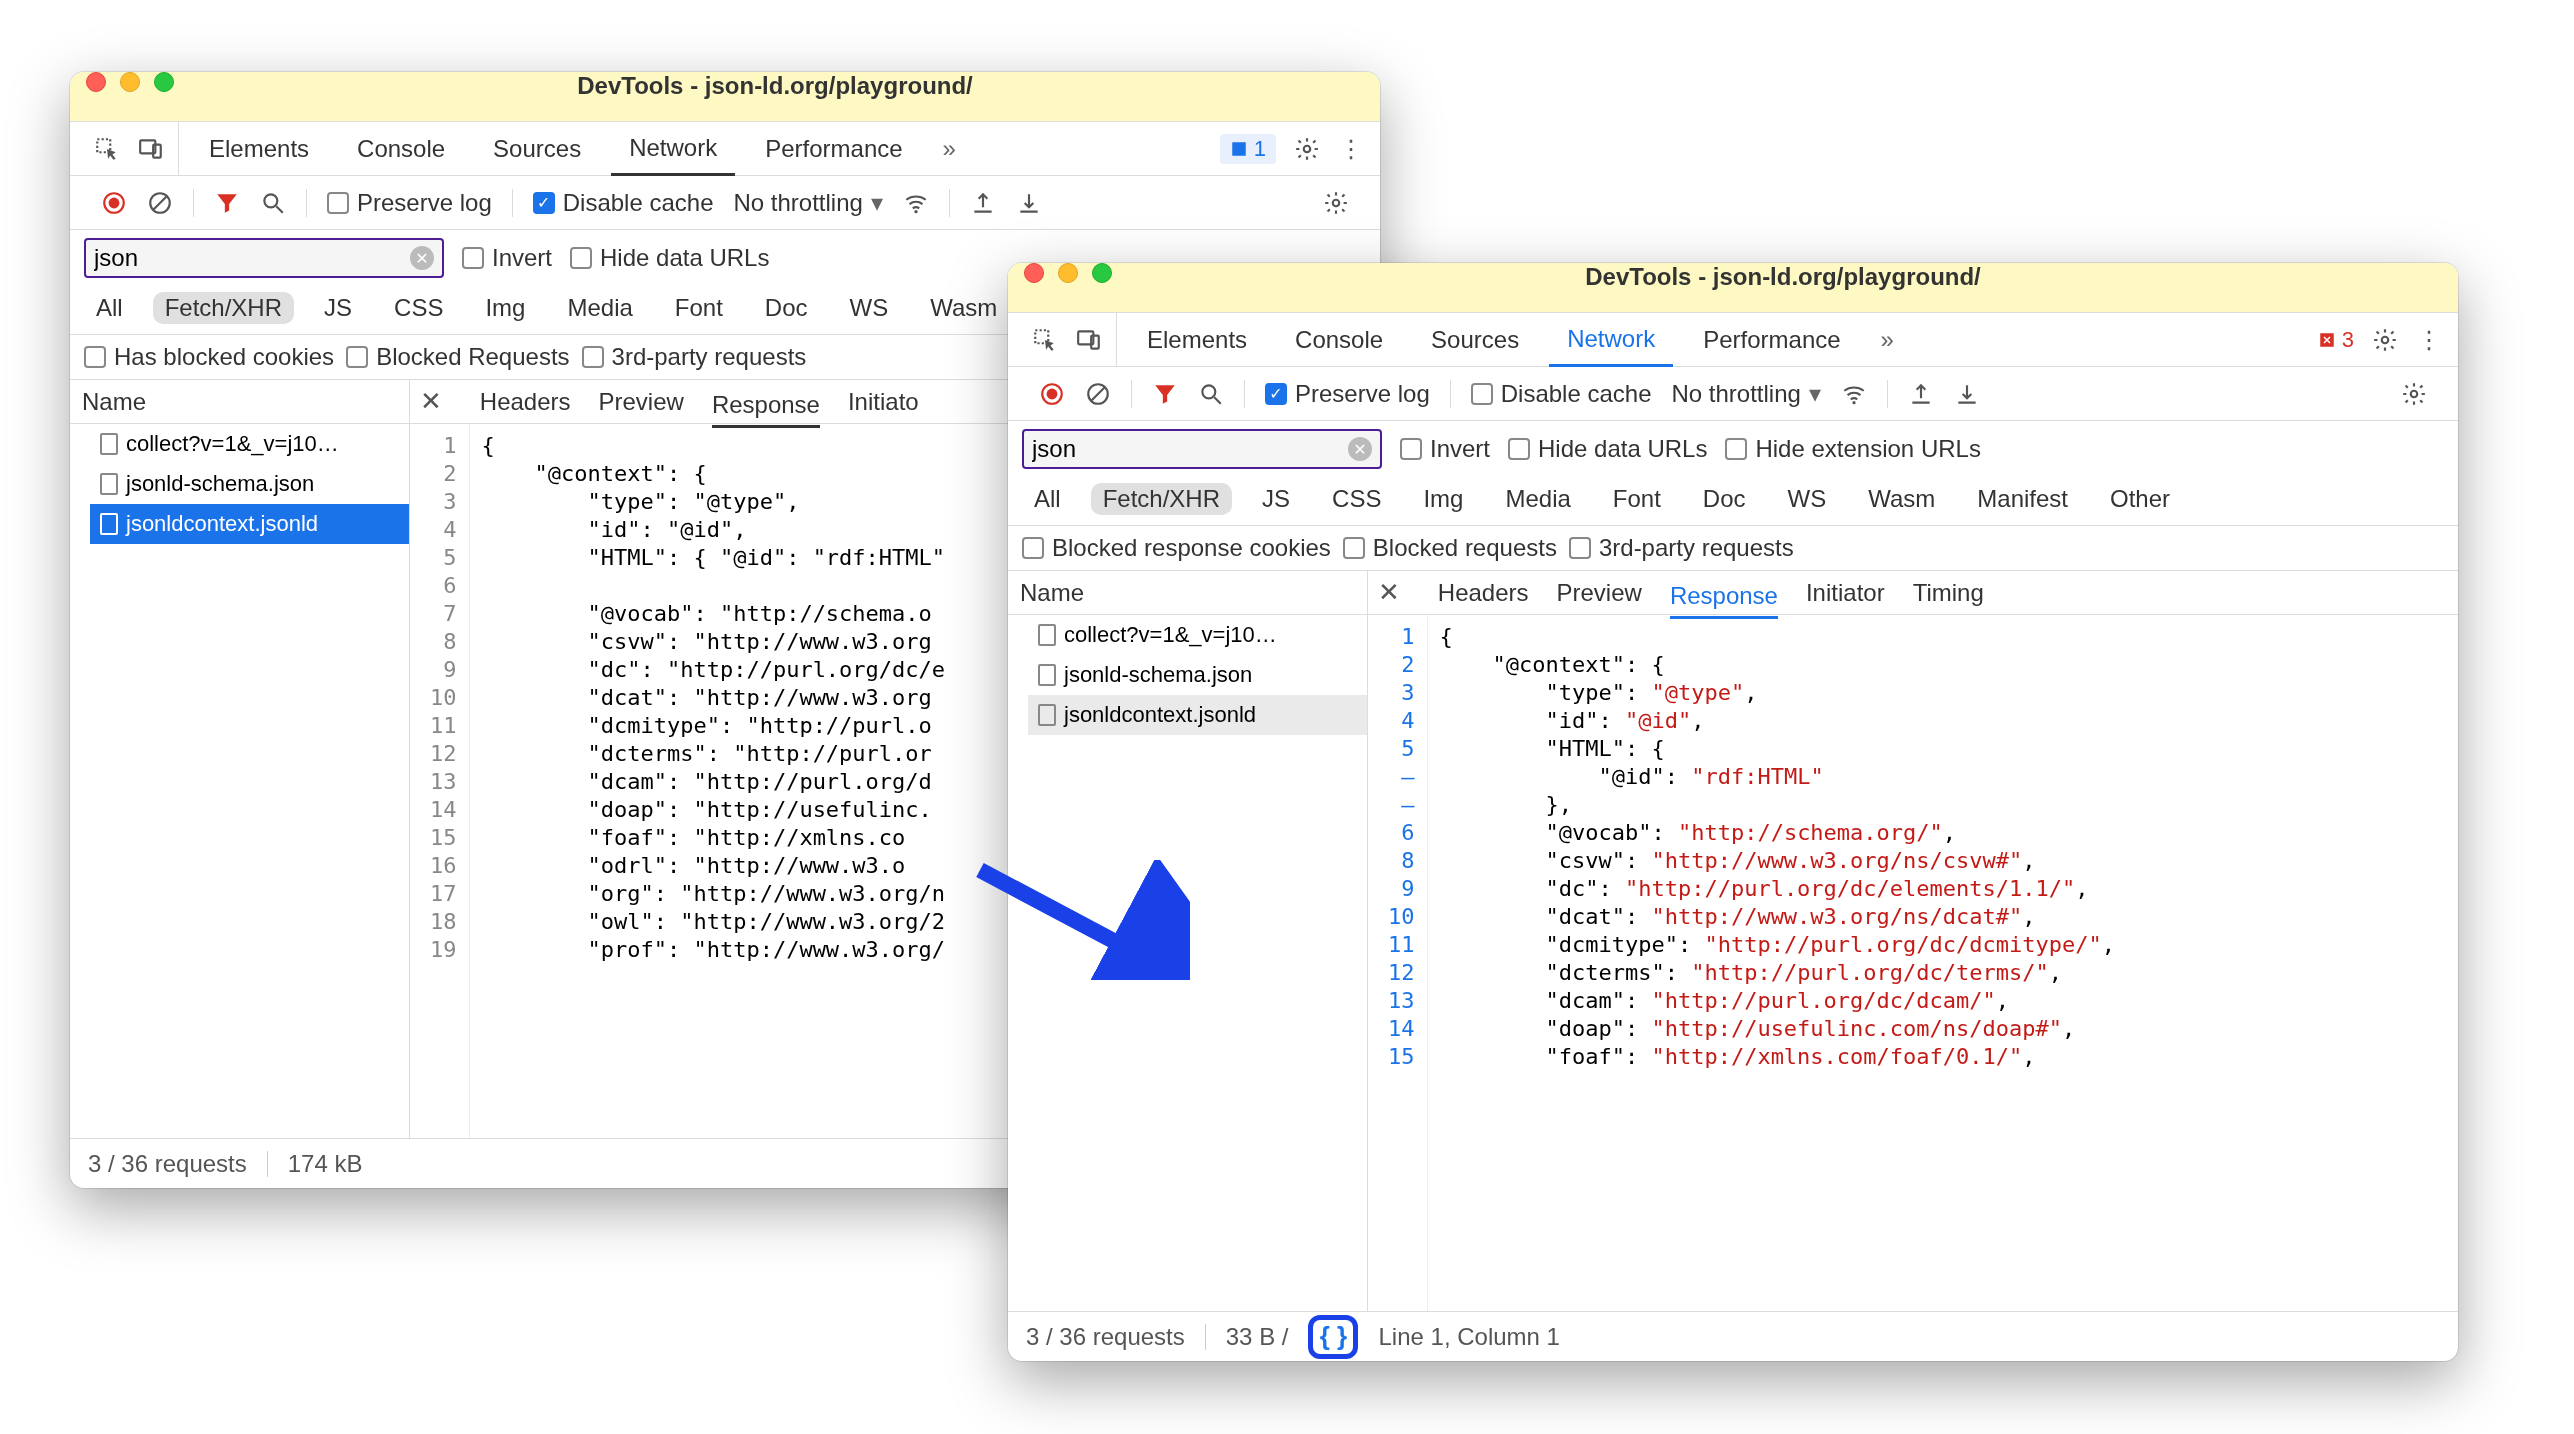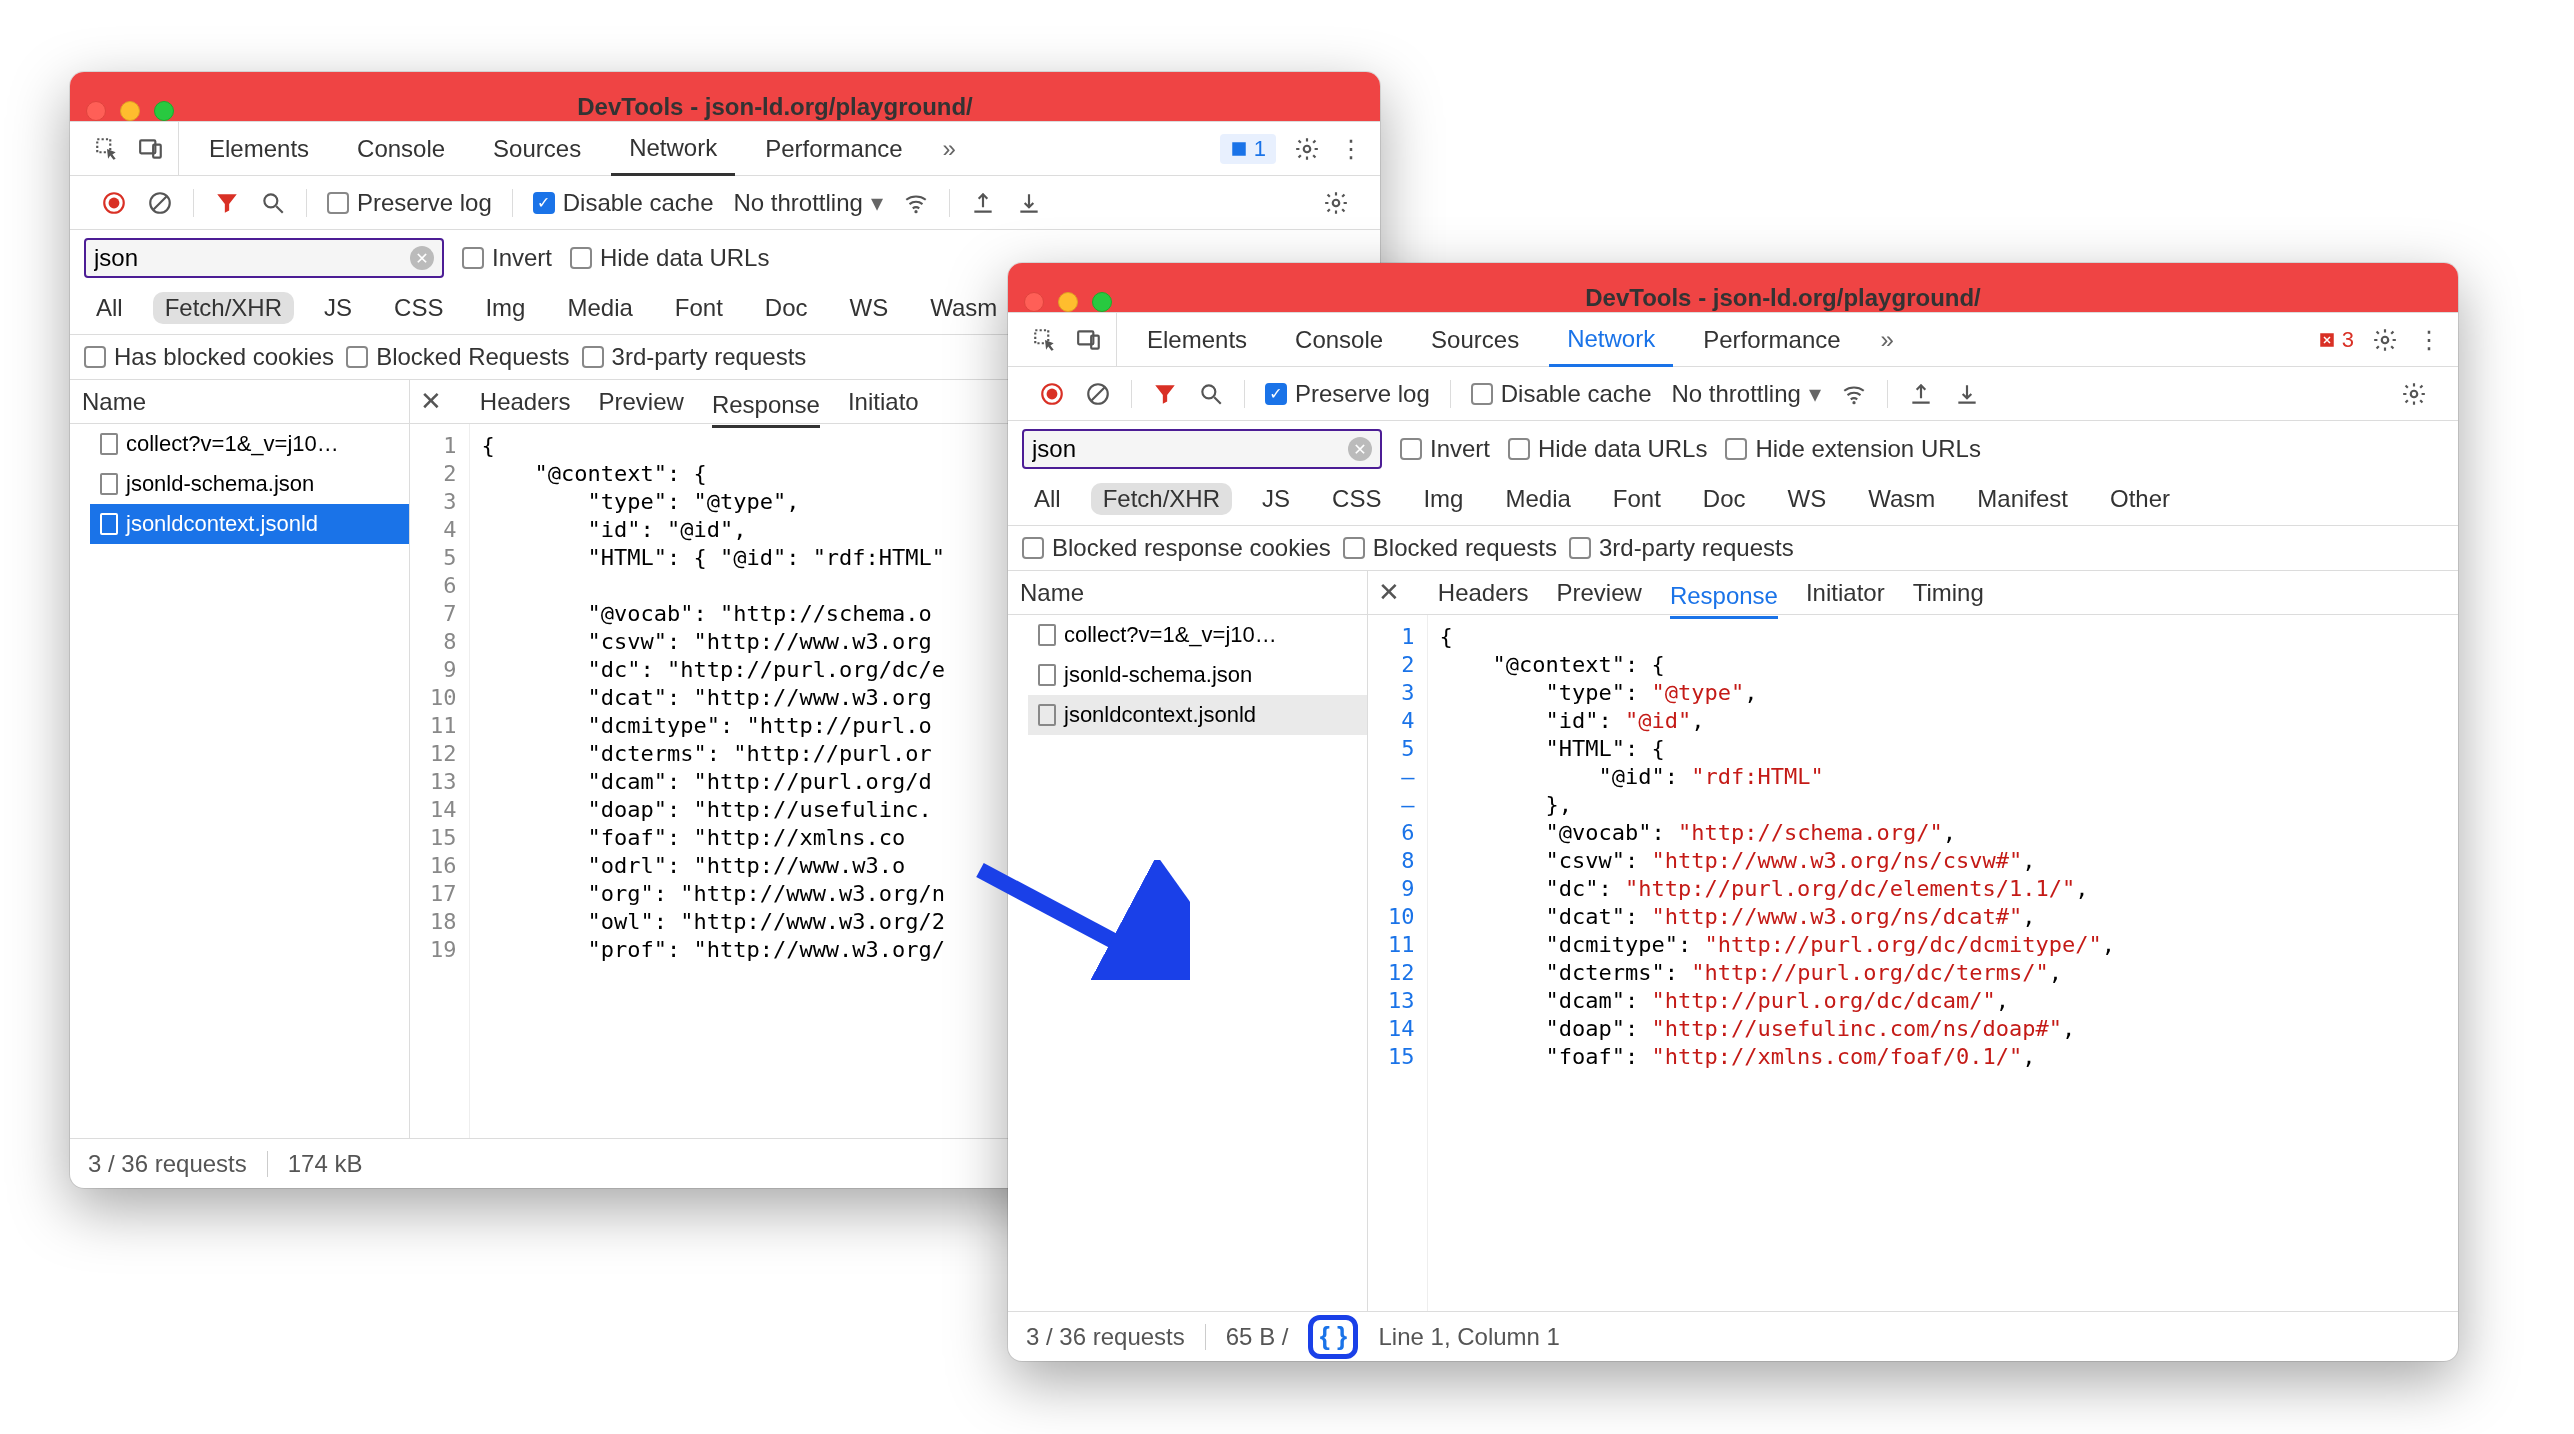--- a/index.html
+++ b/index.html
@@ -19,23 +19,23 @@
   overflow: hidden;
   display: flex;
   flex-direction: column;
 }
 .win1 { left: 70px; top: 72px; width: 1310px; height: 1116px; }
 .win2 { left: 1008px; top: 263px; width: 1450px; height: 1098px; }
 
 .titlebar {
   height: 50px;
   display: flex;
-  align-items: flex-end;
+  align-items: flex-start;
   padding: 0 16px;
-  background: #ef4444;
+  background: #fef9c3;
   border-bottom: 1px solid #dcdcdc;
   gap: 12px;
   flex-shrink: 0;
 }
 .traffic { display: flex; gap: 14px; }
 .dot { width: 20px; height: 20px; border-radius: 50%; }
 .dot.red { background: #ff5f57; border: 1px solid #e0443e; }
 .dot.yellow { background: #ffbd2e; border: 1px solid #dea123; }
 .dot.green { background: #28c940; border: 1px solid #1aad2b; }
 .title { flex: 1; text-align: center; font-weight: 600; font-size: 24px; color: #333; }
@@ -626,21 +626,21 @@
             <div class="ln">15</div>
           </div>
         <div class="code" id="right-code"><div>{</div><div>    "@context": {</div><div>        "type": <span class="str">"@type"</span>,</div><div>        "id": <span class="str">"@id"</span>,</div><div>        "HTML": {</div><div>            "@id": <span class="str">"rdf:HTML"</span></div><div>        },</div><div>        "@vocab": <span class="str">"http://schema.org/"</span>,</div><div>        "csvw": <span class="str">"http://www.w3.org/ns/csvw#"</span>,</div><div>        "dc": <span class="str">"http://purl.org/dc/elements/1.1/"</span>,</div><div>        "dcat": <span class="str">"http://www.w3.org/ns/dcat#"</span>,</div><div>        "dcmitype": <span class="str">"http://purl.org/dc/dcmitype/"</span>,</div><div>        "dcterms": <span class="str">"http://purl.org/dc/terms/"</span>,</div><div>        "dcam": <span class="str">"http://purl.org/dc/dcam/"</span>,</div><div>        "doap": <span class="str">"http://usefulinc.com/ns/doap#"</span>,</div><div>        "foaf": <span class="str">"http://xmlns.com/foaf/0.1/"</span>,</div></div>
       </div>
     </div>
   </div>
 
   <div class="statusbar">
     <span>3 / 36 requests</span>
     <span class="vline"></span>
-    <span>65 B /</span>
+    <span>33 B /</span>
     <span class="pp-btn">{ }</span>
     <span>Line 1, Column 1</span>
   </div>
 </div>
 
 <div class="arrow">
   <svg viewBox="0 0 220 120">
       <defs>
         <marker id="ah" markerWidth="14" markerHeight="14" refX="2" refY="6" orient="auto">
           <path d="M0 0 L12 6 L0 12 z" fill="#1a40e8"></path>

